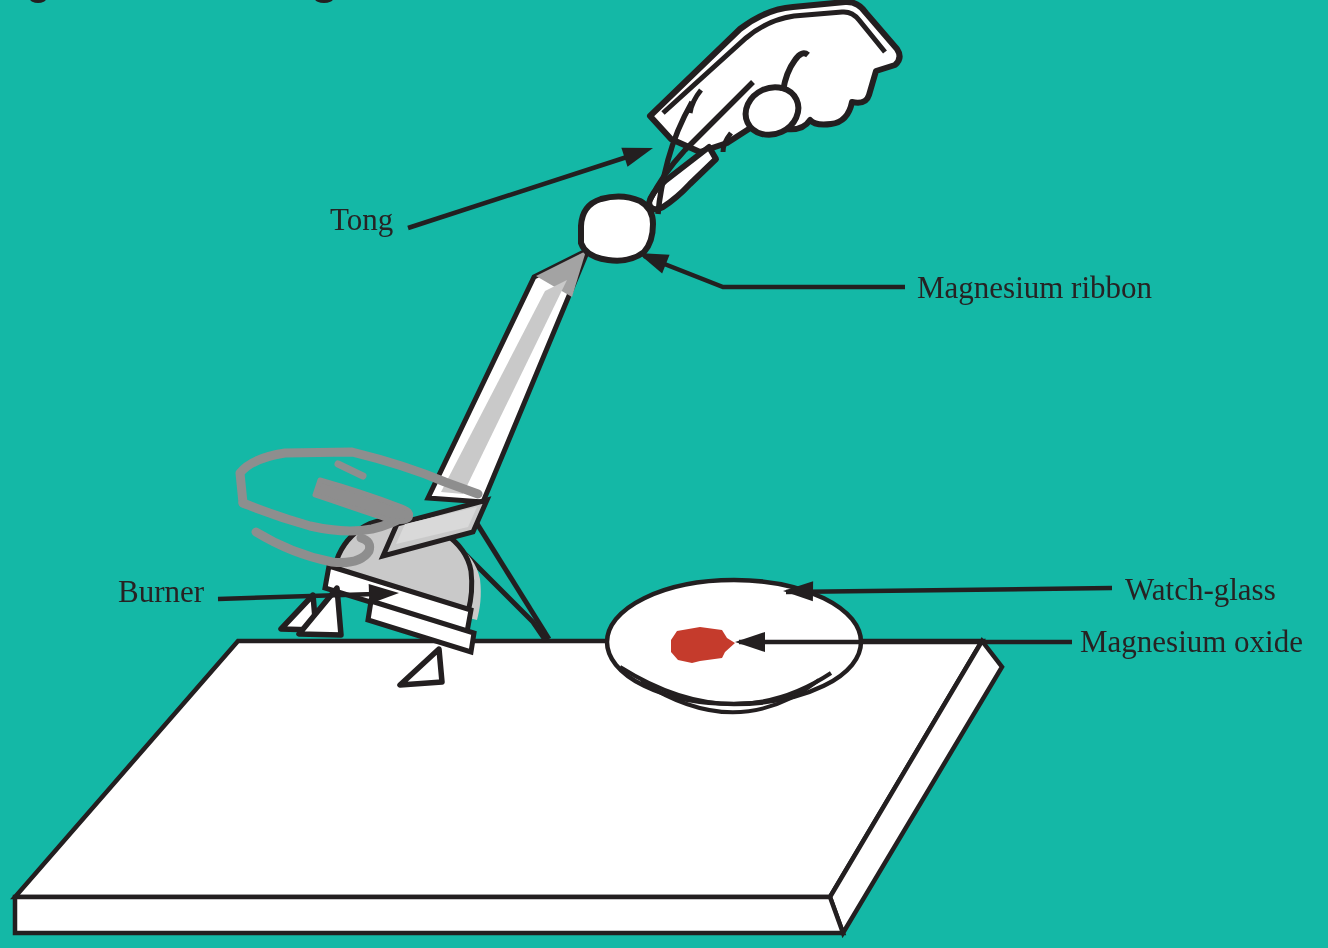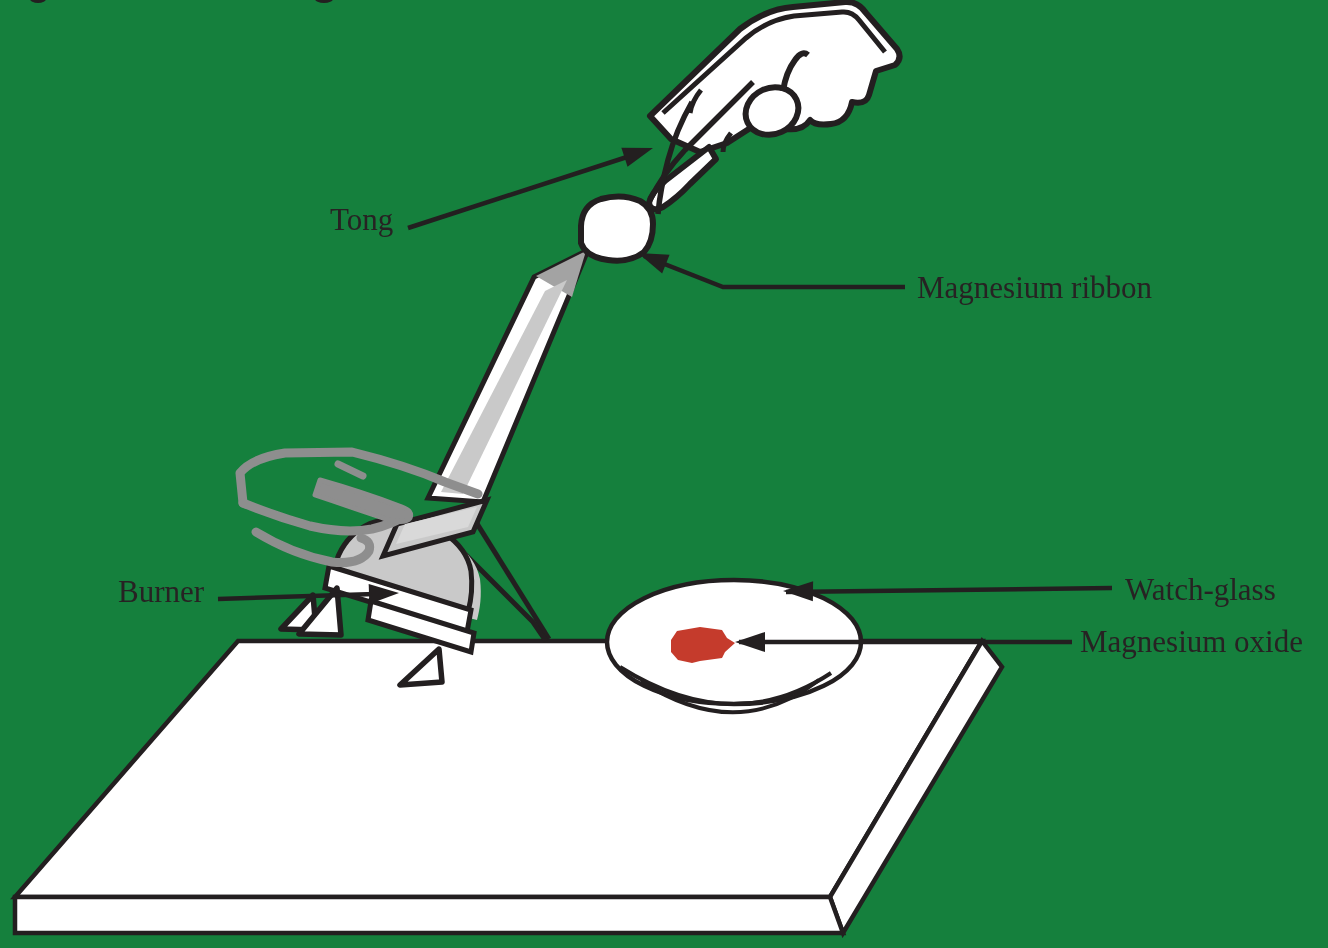--- a/index.html
+++ b/index.html
@@ -1,16 +1,16 @@
 <!DOCTYPE html>
 <html><head>
 <meta charset="utf-8">
 <style>
   html,body{margin:0;padding:0;background:#ffffff;}
-  .stage{position:relative;width:1328px;height:948px;background:#15803d;overflow:hidden;}
+  .stage{position:relative;width:1328px;height:948px;background:#14b8a6;overflow:hidden;}
   svg{display:block;}
   .lbl{font-family:"Liberation Serif","DejaVu Serif",serif;font-size:31px;fill:#272223;}
   .ink{stroke:#231f20;}
   .nofill{fill:none;}
   .wfill{fill:#ffffff;}
   .head{fill:#231f20;stroke:none;}
   .eqgray{fill:#c9c9c9;}
   .innergray{fill:#d9d9d9;}
   .opengray{fill:#a3a3a3;}
   .thumbgray{fill:#8e8e8e;}

